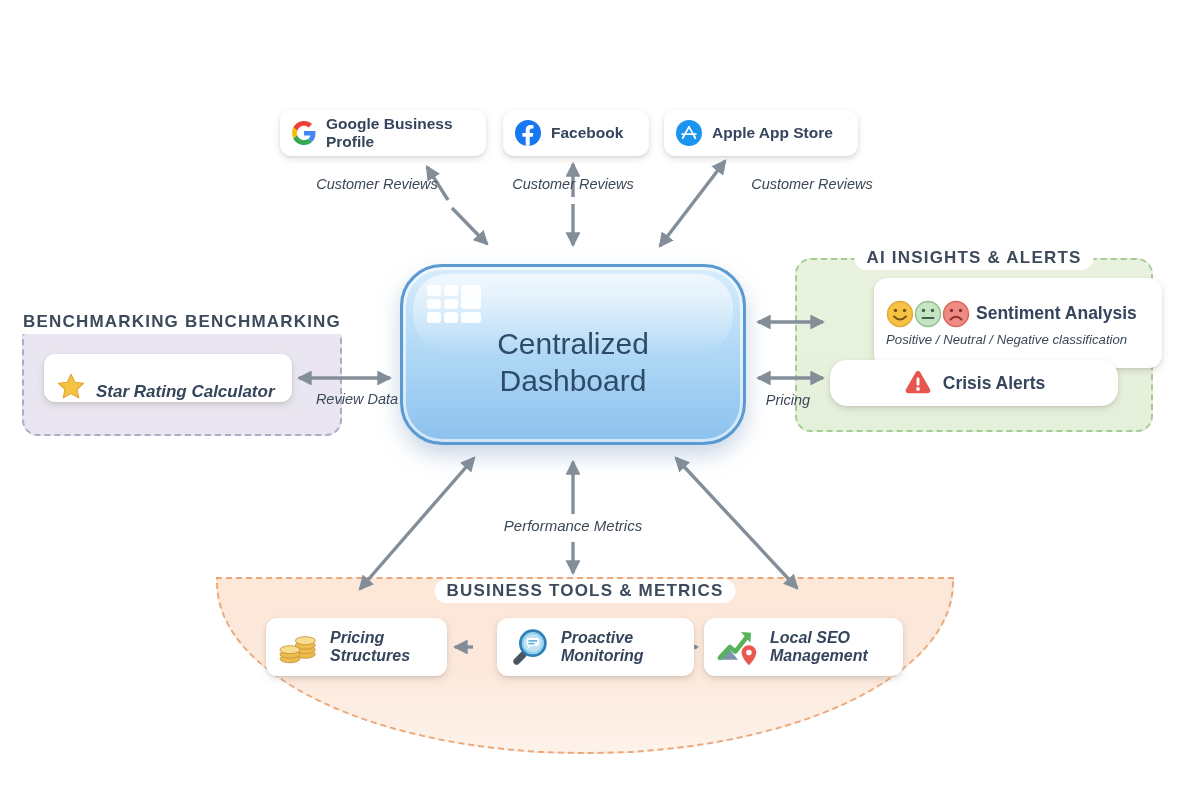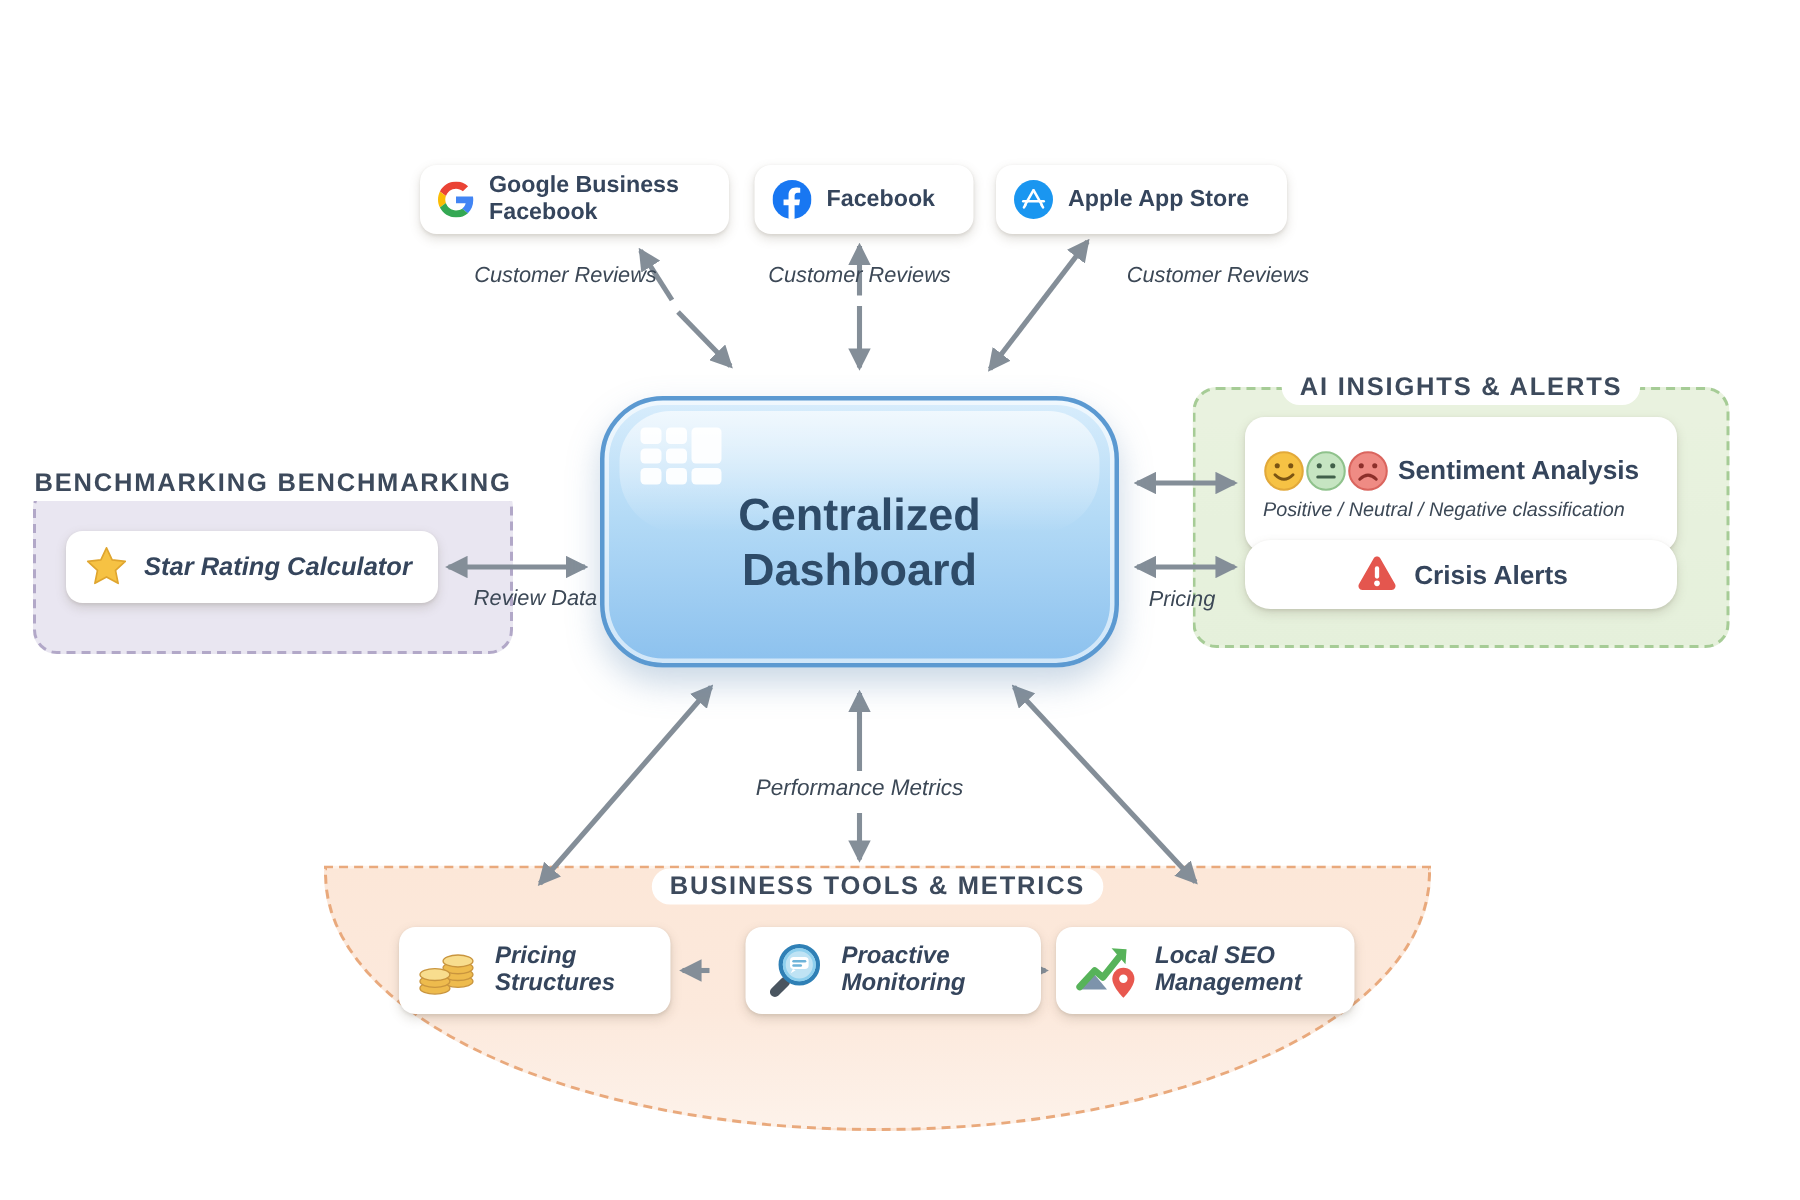--- a/index.html
+++ b/index.html
@@ -63,21 +63,21 @@
     box-shadow:0 10px 22px rgba(100,140,180,.35), inset 0 0 0 3px rgba(255,255,255,.6);
   }
   .dashboard .gloss{
     position:absolute;left:10px;right:10px;top:7px;height:46%;
     border-radius:34px 34px 40px 40px;
     background:linear-gradient(180deg,rgba(255,255,255,.65),rgba(255,255,255,0));
     pointer-events:none;
   }
   .dashboard-text{
     position:absolute;left:0;top:58px;width:100%;text-align:center;
-    font-size:30px;font-weight:bold;color:#2e4b68;line-height:37px;
+    font-size:30px;font-weight:normal;color:#2e4b68;line-height:37px;
   }
   .grid-icon{
     position:absolute;left:24px;top:18px;width:54px;height:38px;
     display:grid;grid-template-columns:26% 26% 1fr;grid-template-rows:1fr 1fr 1fr;gap:3px;
   }
   .grid-icon div{background:rgba(255,255,255,.92);border-radius:3px;}
   .grid-icon .tall{grid-column:3;grid-row:1 / span 2;}
   
   .senti-top{display:flex;align-items:center;gap:6px;}
   .senti-sub{font-style:italic;font-size:13.2px;color:#3c4856;margin-top:4px;}
@@ -129,21 +129,21 @@
 
   <div class="card" style="left:280px;top:110px;width:206px;height:46px;">
     <span class="ic">
       <svg viewBox="0 0 48 48" width="24" height="24">
         <path fill="#EA4335" d="M24 9.5c3.5 0 6.7 1.2 9.2 3.6l6.9-6.9C35.9 2.4 30.5 0 24 0 14.6 0 6.5 5.4 2.6 13.2l8 6.2C12.4 13.7 17.7 9.5 24 9.5z"></path>
         <path fill="#4285F4" d="M47 24.6c0-1.6-.1-3.1-.4-4.6H24v9h12.9c-.6 3-2.3 5.5-4.8 7.2l7.7 6C44.4 38 47 31.9 47 24.6z"></path>
         <path fill="#FBBC05" d="M10.5 28.6c-.5-1.4-.8-3-.8-4.6s.3-3.1.8-4.6l-8-6.2C.9 16.5 0 20.1 0 24s.9 7.5 2.6 10.8l7.9-6.2z"></path>
         <path fill="#34A853" d="M24 48c6.5 0 11.9-2.1 15.9-5.8l-7.7-6c-2.2 1.5-4.9 2.3-8.2 2.3-6.3 0-11.6-4.2-13.5-9.9l-8 6.2C6.5 42.6 14.6 48 24 48z"></path>
       </svg>
     </span>
-    <span class="lbl">Google Business Facebook</span>
+    <span class="lbl">Google Business Profile</span>
   </div>
 
   <div class="card" style="left:664px;top:110px;width:194px;height:46px;">
     <span class="ic">
       <svg viewBox="0 0 40 40" width="26" height="26">
         <circle cx="20" cy="20" r="20" fill="#1a96f0"></circle>
         <g stroke="#fff" stroke-width="2.6" stroke-linecap="round" fill="none">
           <path d="M20 10.5 L11.4 25.5"></path>
           <path d="M20 10.5 L28.6 25.5"></path>
           <path d="M9.5 21.8 L30.5 21.8"></path>
@@ -177,21 +177,21 @@
         <div class="tall"></div>
       <div></div>
         <div></div>
       <div></div>
         <div></div>
         <div></div>
     </div>
     <div class="dashboard-text" style="padding:0 40px;box-sizing:border-box;">Centralized Dashboard</div>
   </div>
 
-  <div class="card" style="left:830px;top:278px;width:288px;height:90px;border-radius:13px;">
+  <div class="card" style="left:874px;top:278px;width:288px;height:90px;border-radius:13px;">
     <div class="col">
       <div class="senti-top">
         <span class="ic">
           <svg width="84" height="28" viewBox="0 0 84 28">
             <circle cx="14" cy="14" r="12.5" fill="#f6c244" stroke="#e2a93a" stroke-width="1.4"></circle>
             <circle cx="9.5" cy="10.5" r="1.7" fill="#7a5413"></circle>
               <circle cx="18.5" cy="10.5" r="1.7" fill="#7a5413"></circle>
             <path d="M8 16.5 q6 6 12 0" stroke="#7a5413" stroke-width="2" fill="none" stroke-linecap="round"></path>
             <circle cx="42" cy="14" r="12.5" fill="#c6e5c2" stroke="#8fc28c" stroke-width="1.4"></circle>
             <circle cx="37.5" cy="10.5" r="1.7" fill="#41604a"></circle>
@@ -215,21 +215,21 @@
         <path d="M10.2 3.4c.8-1.4 2.8-1.4 3.6 0l7.8 13.6c.8 1.4-.2 3.2-1.8 3.2H4.2c-1.6 0-2.6-1.8-1.8-3.2z" fill="#e4564e"></path>
         <rect x="10.85" y="7.6" width="2.3" height="6.6" rx="1.15" fill="#fff"></rect>
         <circle cx="12" cy="16.7" r="1.5" fill="#fff"></circle>
       </svg>
     </span>
     <span class="lbl" style="font-size:17.5px;">Crisis Alerts</span>
   </div>
 
   <div class="edge-label" style="left:748px;top:392px;width:80px;">Pricing</div>
 
-  <div class="card" style="left:44px;top:354px;width:248px;height:48px;">
+  <div class="card" style="left:44px;top:354px;width:248px;height:48px;align-items:flex-end;">
     <span class="ic">
       <svg viewBox="0 0 24 24" width="30" height="30">
         <path d="M12 1.8l3 6.4 7 .8-5.2 4.8 1.4 6.9L12 17.3 5.8 20.7l1.4-6.9L2 9l7-.8z" fill="#f6c243" stroke="#dfa52e" stroke-width=".9" stroke-linejoin="round"></path>
       </svg>
     </span>
     <span class="lbl it" style="font-size:17px;">Star Rating Calculator</span>
   </div>
 
   <div class="edge-label" style="left:297px;top:391px;width:120px;">Review Data</div>
 

